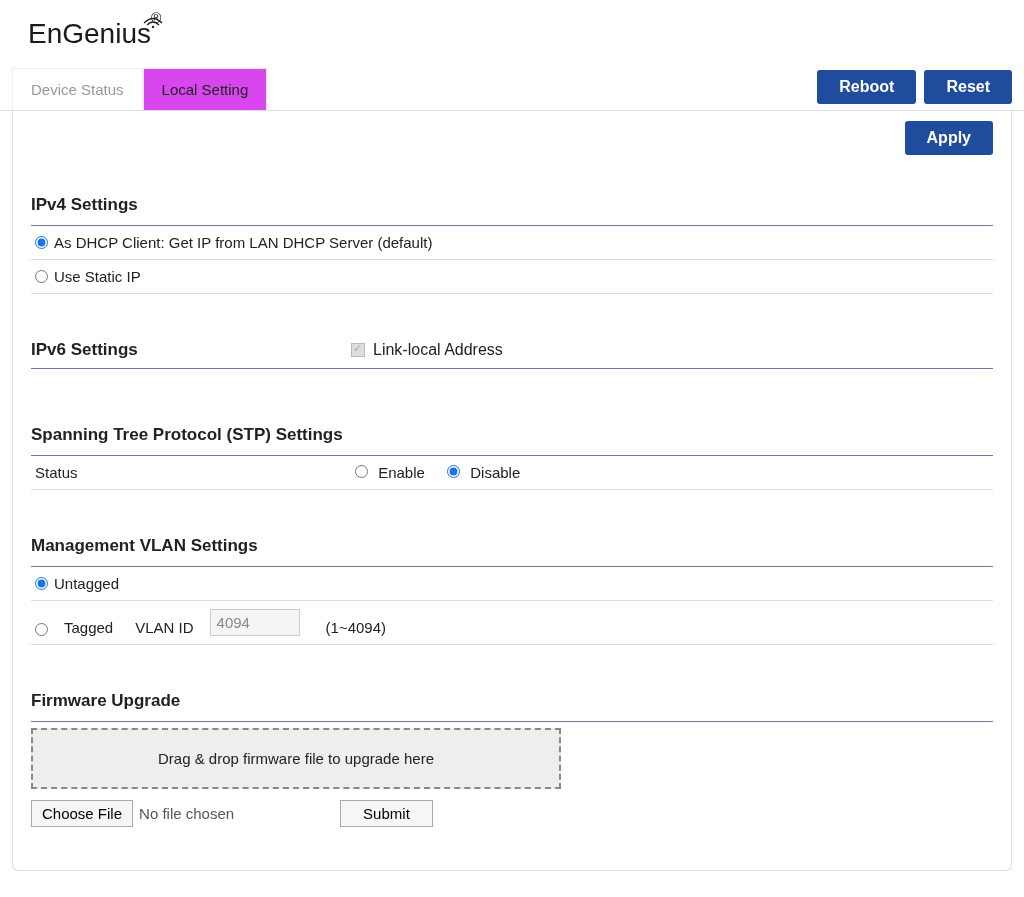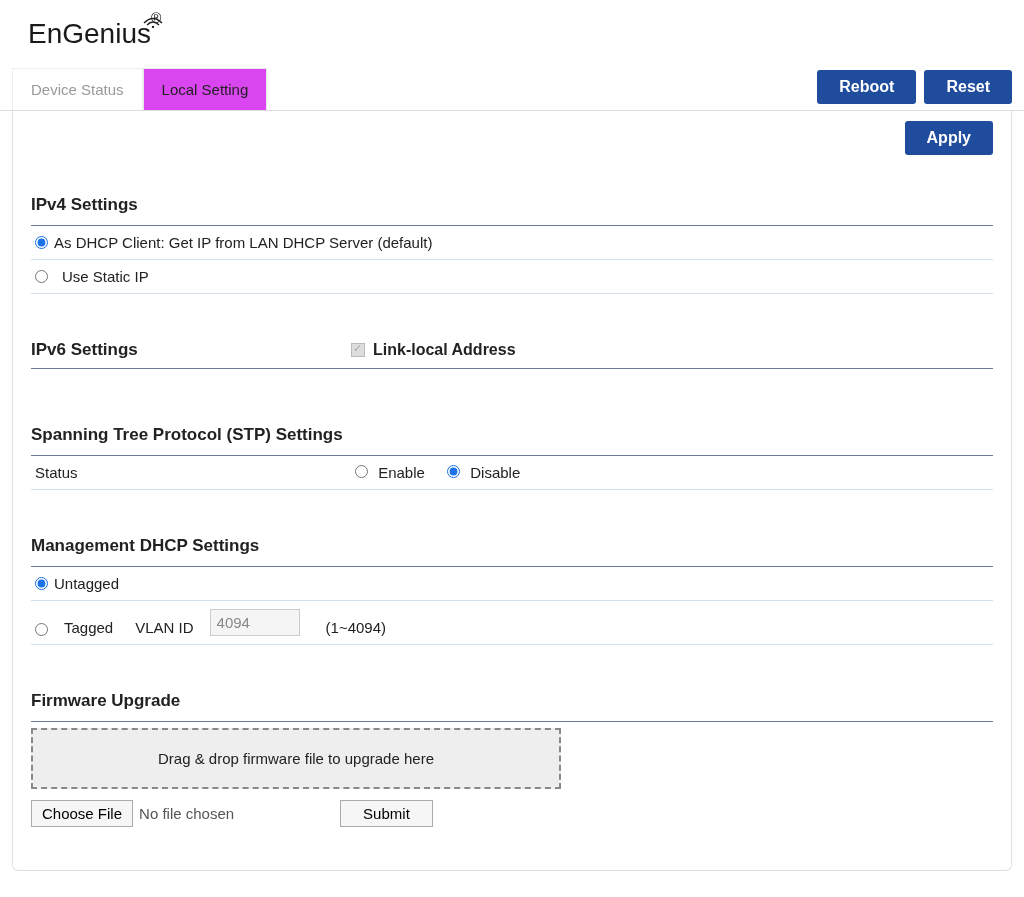--- a/index.html
+++ b/index.html
@@ -13,25 +13,25 @@
     .tab { padding: 12px 18px; font-size: 15px; color: #666; cursor: pointer; border: 1px solid transparent; border-bottom: none; background: #fff; }
     .tab.active { background: #d946ef; color: #222; border-color: #e8e8e8; }
     .tab.inactive { color: #999; border: 1px solid #eee; border-bottom: none; }
     .top-buttons { display: flex; gap: 8px; padding-bottom: 6px; }
     .btn-primary { background: #1f4c9c; color: #fff; border: none; padding: 8px 22px; font-size: 16px; font-weight: bold; cursor: pointer; border-radius: 3px; }
     .panel { border: 1px solid #e0e0e0; border-top: none; border-radius: 0 0 6px 6px; margin: 0 12px; padding: 10px 18px 30px 18px; min-height: 760px; position: relative; }
     .apply-row { display: flex; justify-content: flex-end; margin-bottom: 40px; }
     .section-title { font-size: 17px; font-weight: bold; margin: 8px 0 10px 0; }
     .hr-dark { border: none; border-top: 1px solid #6c7b99; margin: 0; }
     .row { display: flex; align-items: center; padding: 8px 4px; border-bottom: 1px solid #d5e0ef; font-size: 15px; }
-    .row.last { border-bottom: 1px solid #d5e0ef; margin-bottom: 46px; gap: 8px; }
+    .row.last { border-bottom: 1px solid #d5e0ef; margin-bottom: 46px; }
     input[type="radio"] { margin-right: 6px; accent-color: #1a73e8; }
     .ipv6-row { display: flex; align-items: center; padding: 0 0 8px 0; }
     .ipv6-row .section-title { margin: 0; width: 320px; }
-    .link-local-label { font-size: 16px; font-weight: bold; }
+    .link-local-label { font-size: 16px; font-weight: normal; }
     .stp-row { display: flex; align-items: center; padding: 8px 4px; border-bottom: 1px solid #d5e0ef; margin-bottom: 46px; }
     .stp-row .status-label { width: 320px; font-size: 15px; }
     .stp-opts label { margin-right: 18px; font-size: 15px; }
     .vlan-tagged-row { display: flex; align-items: flex-end; gap: 10px; }
     .vlan-id-label { margin-left: 12px; font-size: 15px; }
     .vlan-input { width: 90px; padding: 4px 6px; font-size: 15px; border: 1px solid #ccc; color: #888; margin-left: 6px; background: #f5f5f5; }
     .range-hint { margin-left: 16px; font-size: 15px; }
     .firmware-drop { width: 530px; border: 2px dashed #888; background: #eee; text-align: center; padding: 20px 8px; font-size: 15px; margin-top: 6px; }
     .file-row { display: flex; align-items: center; gap: 6px; margin-top: 11px; }
     .choose-file-btn { border: 1px solid #aaa; background: #f6f6f6; padding: 4px 10px; font-size: 15px; cursor: pointer; }
@@ -98,21 +98,21 @@
         <input type="radio" name="stp" style="">
         <span>Enable</span>
       </label>
       <label>
         <input type="radio" name="stp" checked="" style="">
         <span>Disable</span>
       </label>
     </div>
   </div>
 
-  <div class="section-title">Management DHCP Settings</div>
+  <div class="section-title">Management VLAN Settings</div>
   <div class="hr-dark"></div>
   <div class="row">
     <input type="radio" name="vlan" checked="" style="">
     <label>Untagged</label>
   </div>
   <div class="row last">
     <div class="vlan-tagged-row">
       <input type="radio" name="vlan" style="">
       <label>Tagged</label>
       <span class="vlan-id-label">VLAN ID</span>

